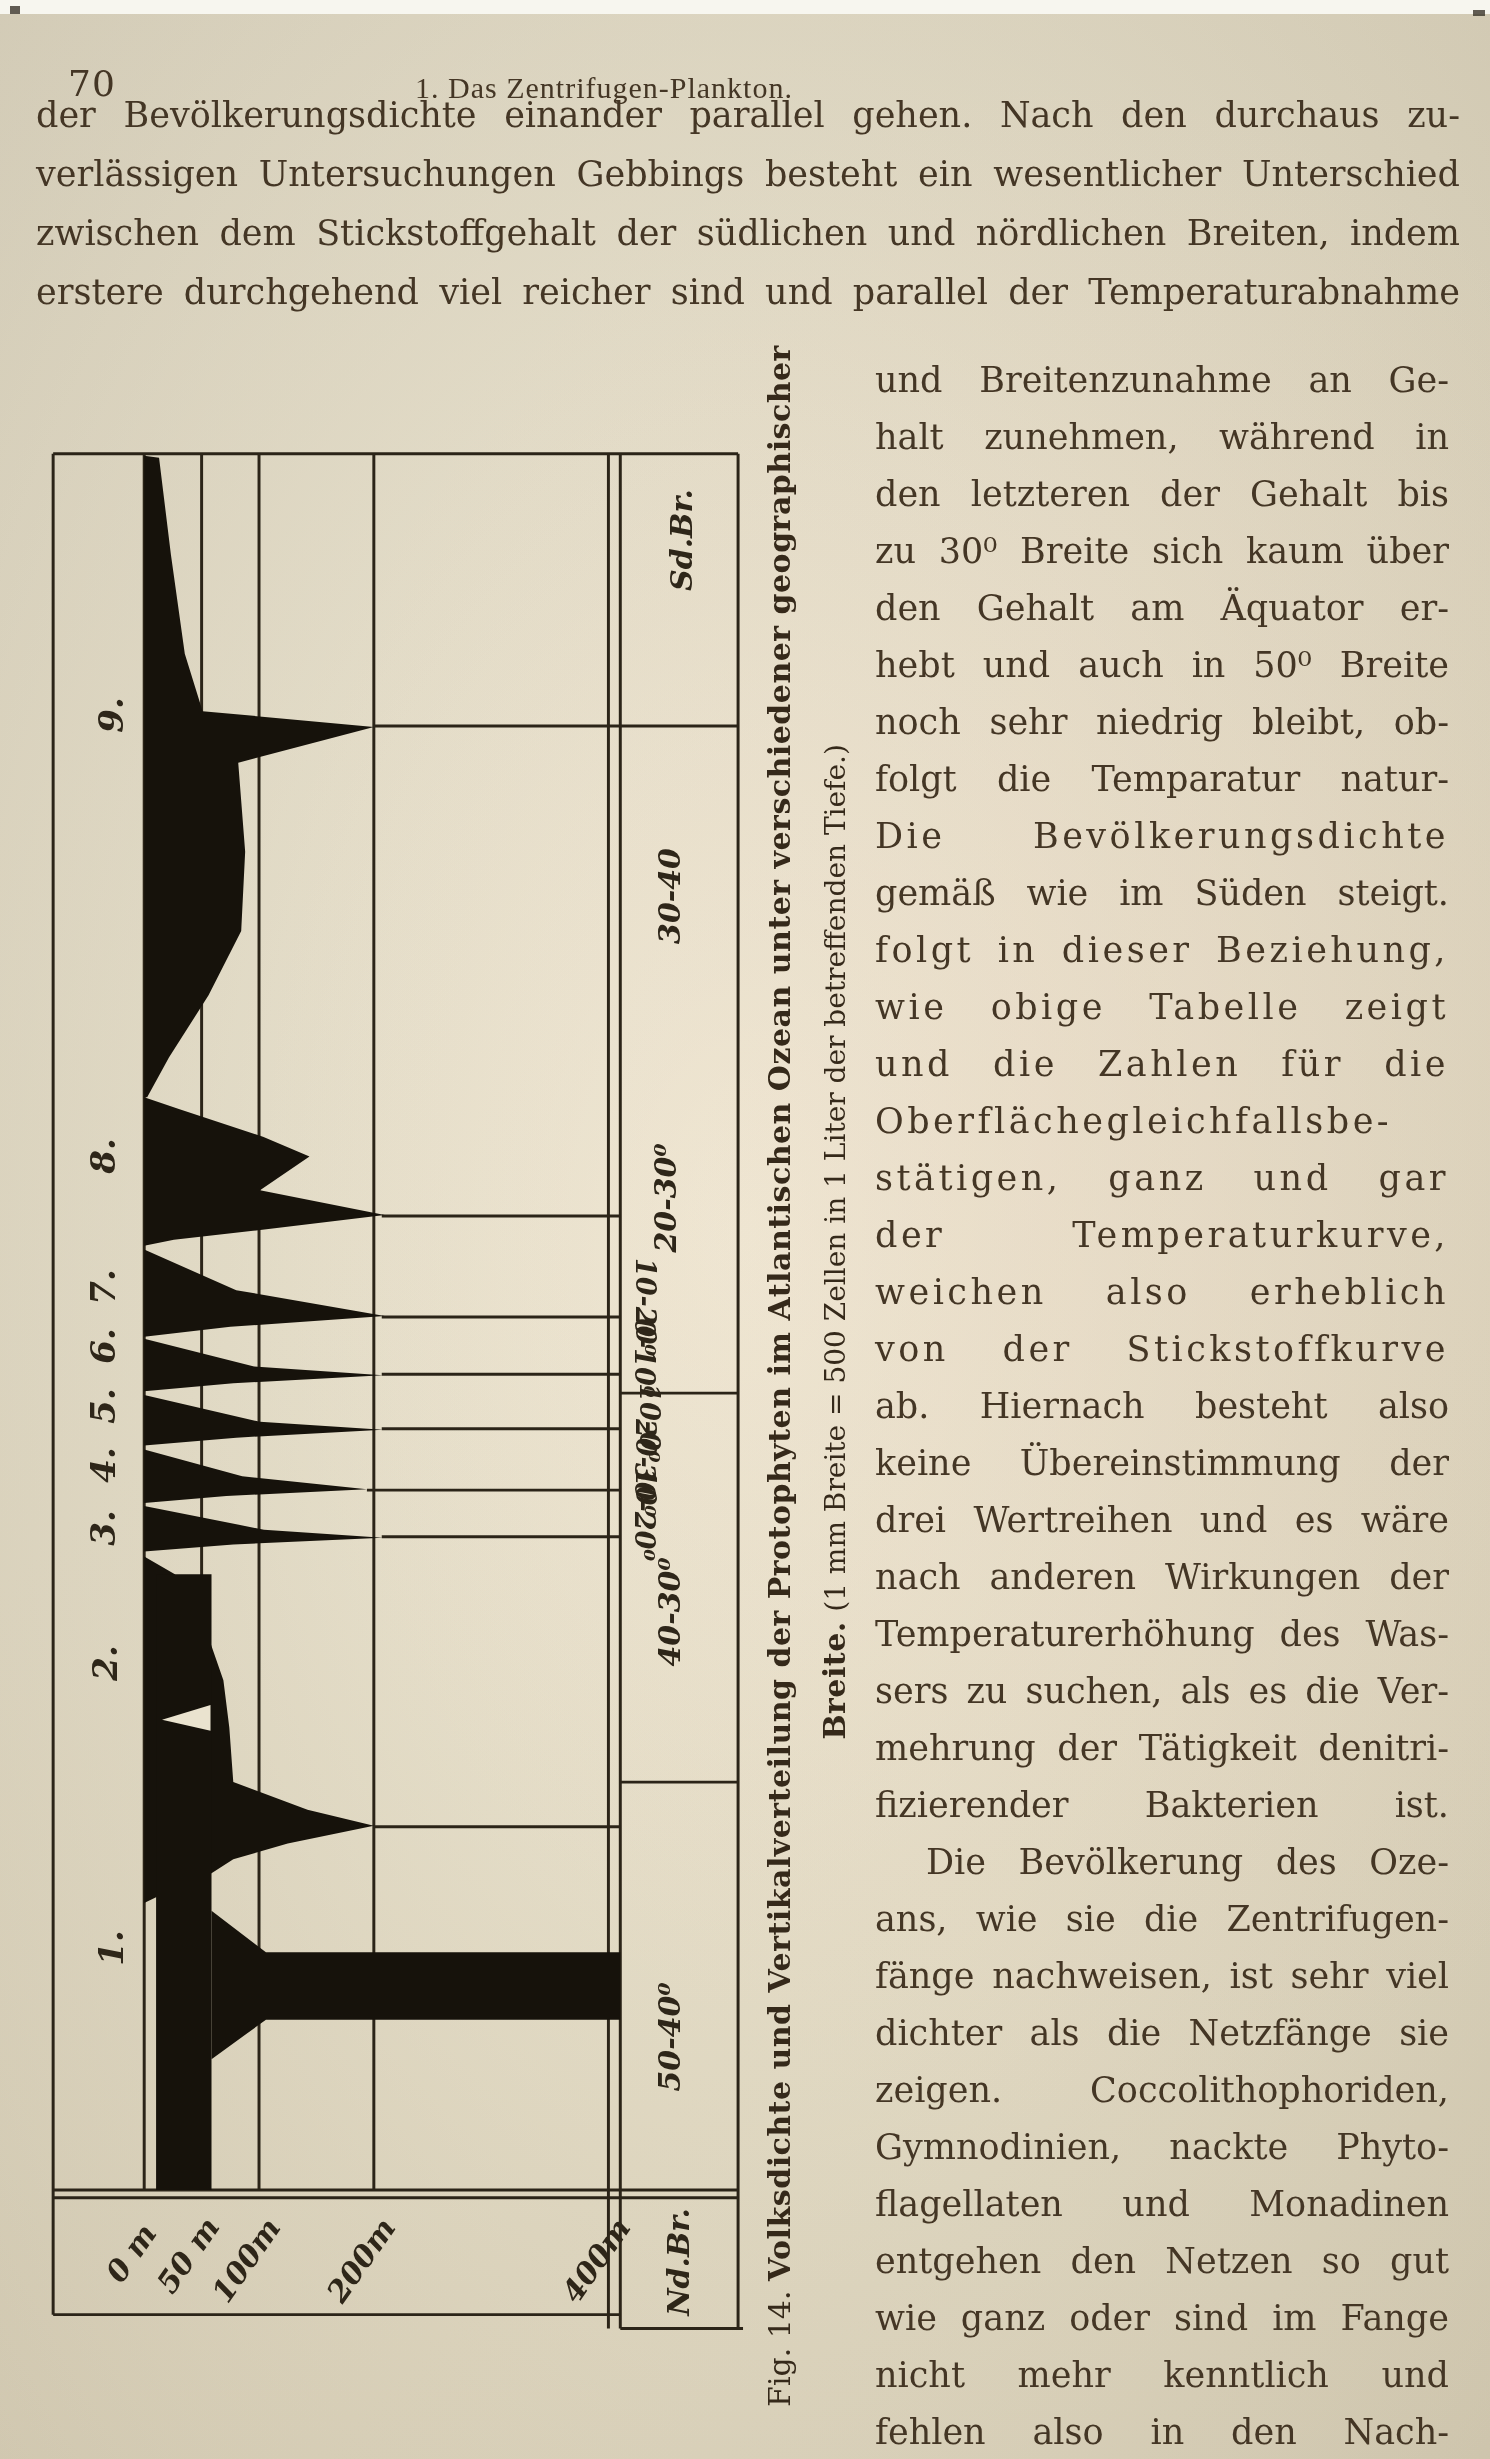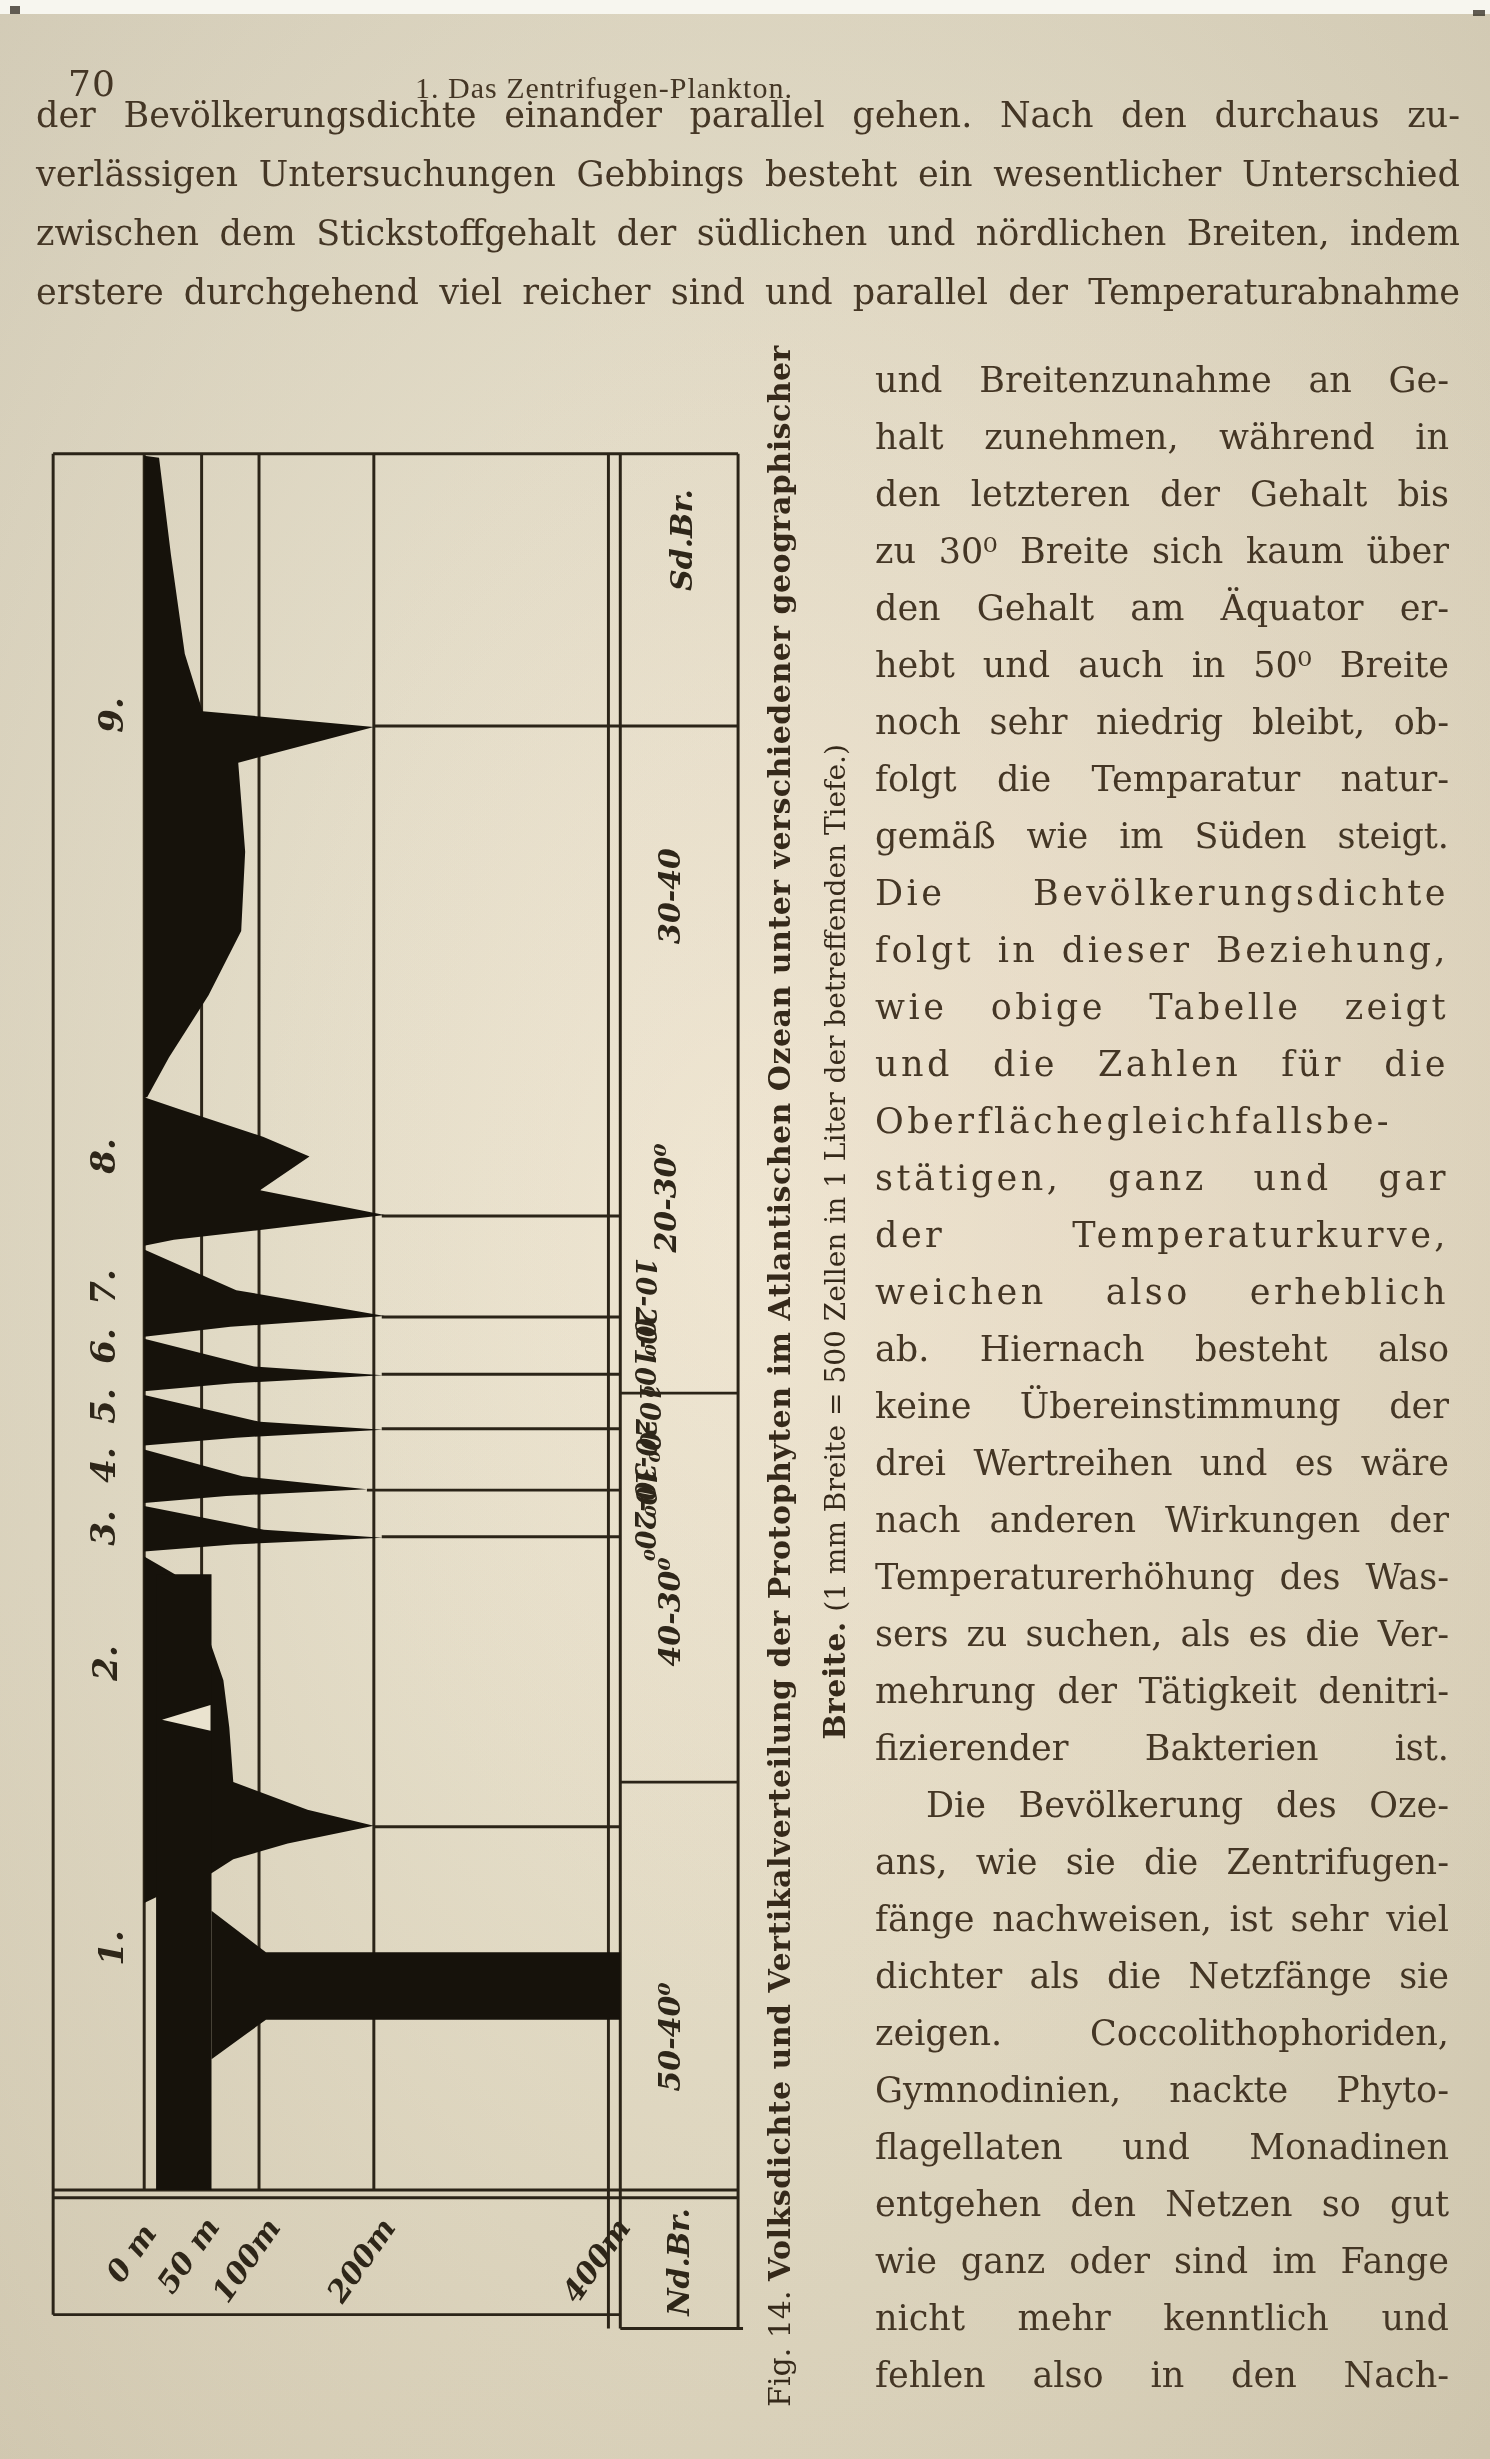--- a/index.html
+++ b/index.html
@@ -134,29 +134,30 @@
 
 <div class="rcol">
   <div class="line">und Breitenzunahme an Ge-</div>
   <div class="line">halt zunehmen, während in</div>
   <div class="line">den letzteren der Gehalt bis</div>
   <div class="line">zu 30⁰ Breite sich kaum über</div>
   <div class="line">den Gehalt am Äquator er-</div>
   <div class="line">hebt und auch in 50⁰ Breite</div>
   <div class="line">noch sehr niedrig bleibt, ob-</div>
   <div class="line">folgt die Temparatur natur-</div>
+  <div class="line sperr">Die Bevölkerungsdichte</div>
   <div class="line">gemäß wie im Süden steigt.</div>
-  <div class="line sperr">Die Bevölkerungsdichte</div>
   <div class="line sperr">folgt in dieser Beziehung,</div>
   <div class="line sperr">wie obige Tabelle zeigt</div>
   <div class="line sperr">und die Zahlen für die</div>
   <div class="line sperr">Oberflächegleichfallsbe-</div>
   <div class="line sperr">stätigen, ganz und gar</div>
   <div class="line sperr">der Temperaturkurve,</div>
   <div class="line sperr">weichen also erheblich</div>
+  <div class="line sperr">von der Stickstoffkurve</div>
   <div class="line">ab. Hiernach besteht also</div>
   <div class="line">keine Übereinstimmung der</div>
   <div class="line">drei Wertreihen und es wäre</div>
   <div class="line">nach anderen Wirkungen der</div>
   <div class="line">Temperaturerhöhung des Was-</div>
   <div class="line">sers zu suchen, als es die Ver-</div>
   <div class="line">mehrung der Tätigkeit denitri-</div>
   <div class="line">fizierender Bakterien ist.</div>
   <div class="line indent">Die Bevölkerung des Oze-</div>
   <div class="line">ans, wie sie die Zentrifugen-</div>

